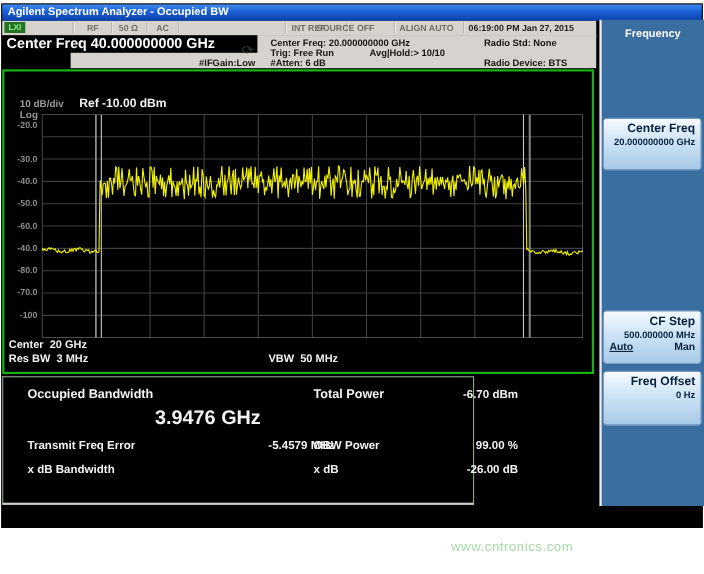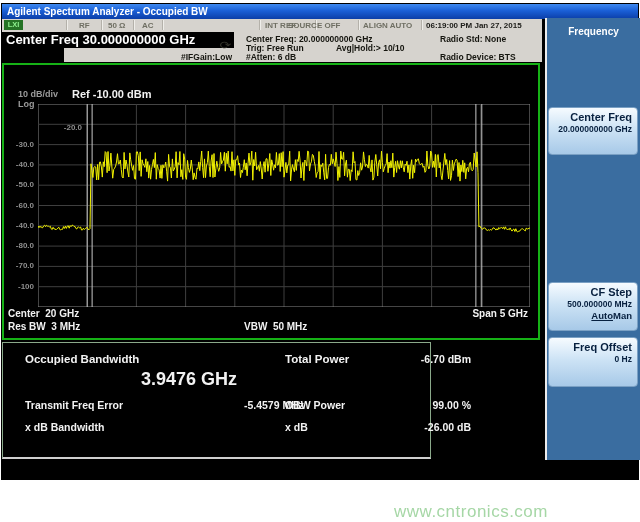--- a/index.html
+++ b/index.html
@@ -42,23 +42,23 @@
   .sb{position:absolute;top:3px;font-size:8px;font-weight:bold;color:#54544c;}
   .sbdiv{position:absolute;left:400px;top:1px;width:1px;height:13px;background:#aaa7a0;border-right:1px solid #f2f1ee;}
   .softpanel{position:absolute;left:545px;top:18px;width:93px;height:442px;background:#3a6da0;
     border-left:2px solid #ececec;box-sizing:content-box;}
   .softtitle{position:absolute;left:0;top:8px;width:93px;text-align:center;color:#fff;font-size:10px;font-weight:bold;}
   .softkey{position:absolute;left:1px;width:90px;border:1px solid #7aa0c4;border-radius:4px;
     background:linear-gradient(180deg,#f6fbff 0%,#cde3f5 45%,#a7c9e8 100%);
     color:#07203f;text-align:right;padding:3px 5px;box-sizing:border-box;cursor:pointer;}
   .sk1{font-size:11px;font-weight:bold;line-height:13px;}
   .sk2{font-size:8.5px;font-weight:bold;line-height:11px;}
-  .sktoggle{display:flex;justify-content:flex-end;font-size:9.5px;font-weight:bold;line-height:12px;}
+  .sktoggle{display:flex;justify-content:space-between;font-size:9.5px;font-weight:bold;line-height:12px;}
   .sktoggle .auto{text-decoration:underline;}
-  .watermark{position:absolute;left:394px;top:490px;font-size:17px;color:#a6d7a6;letter-spacing:0.5px;margin-top:12px;}
+  .watermark{position:absolute;left:410px;top:490px;font-size:12px;color:#a6d7a6;letter-spacing:0.5px;}
 </style>
 </head>
 <body>
 
 <div id="app">
   <div class="frame"></div>
 
   <div class="titlebar">
     <span>Agilent Spectrum Analyzer - Occupied BW</span>
   </div>
@@ -76,38 +76,38 @@
     <span class="ss" style="left:77px">RF</span>
     <span class="ss" style="left:106px">50 Ω</span>
     <span class="ss" style="left:140px">AC</span>
     <span class="ss" style="left:263px">INT REF</span>
     <span class="ss" style="left:286px">SOURCE OFF</span>
     <span class="ss" style="left:361px">ALIGN AUTO</span>
     <span class="ss time" style="left:424px">06:19:00 PM Jan 27, 2015</span>
   </div>
 
   <div class="graybar"></div>
-  <div class="bigreadout">Center Freq 30.000000000 GHz</div>
+  <div class="bigreadout">Center Freq 40.000000000 GHz</div>
   <div class="smallblack"></div>
 
   <span class="inf" style="left:246px;top:34px">Center Freq: 20.000000000 GHz</span>
   <span class="inf" style="left:440px;top:34px">Radio Std: None</span>
   <span class="inf" style="left:246px;top:43px">Trig: Free Run</span>
   <span class="inf" style="left:336px;top:43px">Avg|Hold:&gt; 10/10</span>
   <span class="inf" style="left:246px;top:52px">#Atten: 6 dB</span>
   <span class="inf" style="left:440px;top:52px">Radio Device: BTS</span>
   <span class="ifgain">#IFGain:Low</span>
   <span class="sweepicon">⟳</span>
 
   <div class="graphbox">
     <span class="glab" style="left:4px;top:24px">10 dB/div</span>
     <span class="glab" style="left:4px;top:34px">Log</span>
     <span class="gref">Ref -10.00 dBm</span>
     <div>
-        <span class="ytick" style="top: 58px; margin-left: 48px;">-20.0</span>
+        <span class="ytick" style="top: 44px;">-20.0</span>
         <span class="ytick" style="top: 74.6px;">-30.0</span>
         <span class="ytick" style="top: 94.9px;">-40.0</span>
         <span class="ytick" style="top: 115.2px;">-50.0</span>
         <span class="ytick" style="top: 135.5px;">-60.0</span>
         <span class="ytick" style="top: 155.8px;">-40.0</span>
         <span class="ytick" style="top: 176.1px;">-80.0</span>
         <span class="ytick" style="top: 196.4px;">-70.0</span>
         <span class="ytick" style="top: 216.7px;">-100</span>
       </div>
     <svg class="plot" width="492" height="203" viewBox="0 0 492 203">
@@ -139,21 +139,20 @@
           <line x1="54.12000000000007" x2="54.12000000000007" y1="0" y2="203" stroke="#c8c8c8" stroke-width="1"></line>
           <line x1="437.87999999999994" x2="437.87999999999994" y1="0" y2="203" stroke="#c8c8c8" stroke-width="1"></line>
           <line x1="49.2" x2="49.2" y1="0" y2="203" stroke="#c8c8c8" stroke-width="1"></line>
           <line x1="443.78400000000016" x2="443.78400000000016" y1="0" y2="203" stroke="#c8c8c8" stroke-width="1"></line>
         </g>
       <polyline fill="none" stroke-width="1" points="0.0,123.9 0.9,122.0 1.9,123.5 2.8,122.3 3.8,123.7 4.7,123.7 5.7,121.9 6.6,121.2 7.6,122.7 8.5,121.3 9.5,122.2 10.4,122.2 11.4,122.9 12.3,122.2 13.2,124.8 14.2,125.5 15.1,123.3 16.1,125.0 17.0,124.9 18.0,125.8 18.9,124.9 19.9,124.2 20.8,123.2 21.8,125.5 22.7,125.8 23.7,125.3 24.6,125.3 25.5,122.6 26.5,124.4 27.4,122.2 28.4,124.4 29.3,122.1 30.3,121.8 31.2,124.2 32.2,121.6 33.1,122.6 34.1,121.2 35.0,121.3 36.0,122.5 36.9,122.4 37.8,124.4 38.8,125.0 39.7,123.3 40.7,123.0 41.6,123.8 42.6,123.0 43.5,126.0 44.5,125.9 45.4,124.2 46.4,125.5 47.3,124.6 48.3,123.8 49.2,123.4 50.1,125.3 51.1,125.7 52.0,124.7 53.0,59.8 53.9,66.5 54.9,73.5 55.8,63.3 56.8,62.5 57.7,63.0 58.7,76.0 59.6,60.5 60.6,75.7 61.5,58.2 62.4,57.9 63.4,63.0 64.3,73.1 65.3,57.8 66.2,62.7 67.2,47.6 68.1,48.6 69.1,68.7 70.0,47.5 71.0,67.0 71.9,61.8 72.9,49.1 73.8,62.0 74.7,74.2 75.7,65.5 76.6,64.2 77.6,62.1 78.5,58.0 79.5,49.7 80.4,59.9 81.4,59.6 82.3,56.0 83.3,65.6 84.2,73.0 85.2,74.0 86.1,48.4 87.0,64.9 88.0,56.0 88.9,60.7 89.9,68.0 90.8,73.0 91.8,48.9 92.7,55.8 93.7,62.1 94.6,66.3 95.6,61.5 96.5,74.7 97.5,75.2 98.4,48.0 99.3,47.7 100.3,51.7 101.2,66.6 102.2,47.9 103.1,72.4 104.1,55.8 105.0,59.7 106.0,61.4 106.9,63.4 107.9,54.8 108.8,67.7 109.8,57.5 110.7,74.1 111.6,61.5 112.6,75.2 113.5,65.6 114.5,60.4 115.4,55.4 116.4,63.6 117.3,48.6 118.3,75.2 119.2,60.6 120.2,64.5 121.1,65.9 122.1,74.1 123.0,61.3 123.9,74.4 124.9,60.8 125.8,63.8 126.8,62.6 127.7,58.0 128.7,67.8 129.6,77.1 130.6,50.4 131.5,62.1 132.5,64.2 133.4,74.0 134.4,54.9 135.3,66.9 136.2,65.4 137.2,62.6 138.1,47.7 139.1,73.9 140.0,58.6 141.0,60.8 141.9,47.5 142.9,72.8 143.8,65.7 144.8,75.4 145.7,49.7 146.7,55.0 147.6,73.5 148.5,75.3 149.5,56.4 150.4,63.6 151.4,68.4 152.3,65.3 153.3,56.0 154.2,63.9 155.2,75.7 156.1,68.9 157.1,73.5 158.0,75.2 159.0,64.2 159.9,64.9 160.8,57.9 161.8,66.7 162.7,57.6 163.7,47.0 164.6,63.4 165.6,73.7 166.5,54.9 167.5,73.6 168.4,61.9 169.4,58.7 170.3,47.1 171.3,62.7 172.2,72.8 173.1,57.0 174.1,50.7 175.0,73.5 176.0,49.5 176.9,73.0 177.9,64.2 178.8,57.2 179.8,63.4 180.7,67.3 181.7,63.9 182.6,48.4 183.6,59.9 184.5,57.5 185.4,56.1 186.4,48.2 187.3,67.2 188.3,49.2 189.2,59.8 190.2,47.1 191.1,63.2 192.1,62.6 193.0,67.1 194.0,47.7 194.9,66.9 195.9,55.8 196.8,71.4 197.7,55.7 198.7,55.8 199.6,51.7 200.6,61.1 201.5,59.1 202.5,73.5 203.4,66.1 204.4,68.6 205.3,63.4 206.3,55.7 207.2,65.8 208.2,58.9 209.1,71.8 210.0,59.8 211.0,49.1 211.9,61.4 212.9,58.1 213.8,47.1 214.8,76.2 215.7,55.5 216.7,61.9 217.6,48.3 218.6,65.8 219.5,64.2 220.5,61.5 221.4,67.2 222.3,57.6 223.3,65.0 224.2,75.0 225.2,62.4 226.1,57.6 227.1,68.2 228.0,54.8 229.0,54.8 229.9,67.3 230.9,59.2 231.8,49.5 232.8,71.5 233.7,55.8 234.6,60.0 235.6,66.2 236.5,60.8 237.5,63.8 238.4,48.4 239.4,61.2 240.3,60.9 241.3,49.6 242.2,67.5 243.2,48.7 244.1,62.7 245.1,47.6 246.0,73.2 246.9,66.7 247.9,58.4 248.8,68.9 249.8,61.0 250.7,60.9 251.7,47.2 252.6,76.9 253.6,65.1 254.5,60.6 255.5,65.0 256.4,67.8 257.4,55.7 258.3,66.4 259.2,55.5 260.2,57.5 261.1,47.3 262.1,56.9 263.0,74.0 264.0,63.2 264.9,58.4 265.9,76.5 266.8,56.0 267.8,57.6 268.7,62.1 269.7,46.9 270.6,47.9 271.5,66.9 272.5,59.9 273.4,57.8 274.4,50.4 275.3,51.4 276.3,57.5 277.2,62.1 278.2,73.5 279.1,68.9 280.1,67.6 281.0,47.5 282.0,75.1 282.9,60.8 283.8,62.5 284.8,59.2 285.7,68.2 286.7,75.8 287.6,50.3 288.6,74.4 289.5,74.4 290.5,63.5 291.4,60.4 292.4,61.2 293.3,50.3 294.3,59.8 295.2,54.9 296.1,58.1 297.1,62.5 298.0,48.2 299.0,59.5 299.9,76.5 300.9,62.6 301.8,73.4 302.8,47.1 303.7,55.0 304.7,55.2 305.6,48.3 306.6,71.8 307.5,60.0 308.4,56.1 309.4,73.2 310.3,65.3 311.3,65.4 312.2,76.6 313.2,65.8 314.1,67.6 315.1,47.8 316.0,58.9 317.0,57.5 317.9,75.5 318.9,76.0 319.8,66.6 320.7,71.5 321.7,68.3 322.6,58.8 323.6,66.2 324.5,63.1 325.5,47.9 326.4,55.8 327.4,62.6 328.3,60.2 329.3,61.1 330.2,64.1 331.2,51.4 332.1,63.9 333.0,67.9 334.0,55.9 334.9,76.1 335.9,73.2 336.8,58.2 337.8,50.5 338.7,60.6 339.7,72.0 340.6,58.5 341.6,55.8 342.5,64.8 343.5,47.1 344.4,58.4 345.3,67.8 346.3,64.2 347.2,61.6 348.2,59.8 349.1,49.6 350.1,68.7 351.0,58.0 352.0,64.1 352.9,56.7 353.9,63.7 354.8,49.1 355.8,73.1 356.7,63.4 357.6,57.3 358.6,68.5 359.5,56.7 360.5,62.1 361.4,65.2 362.4,56.7 363.3,63.9 364.3,56.8 365.2,63.1 366.2,67.8 367.1,60.1 368.1,61.4 369.0,57.2 369.9,68.6 370.9,60.9 371.8,75.1 372.8,61.0 373.7,55.7 374.7,74.3 375.6,61.1 376.6,68.7 377.5,55.1 378.5,57.6 379.4,55.4 380.4,54.8 381.3,59.5 382.2,60.7 383.2,59.9 384.1,59.3 385.1,63.3 386.0,62.1 387.0,68.3 387.9,67.0 388.9,47.0 389.8,61.2 390.8,65.0 391.7,63.1 392.7,47.0 393.6,49.2 394.5,63.4 395.5,57.1 396.4,63.4 397.4,50.4 398.3,73.0 399.3,51.3 400.2,50.5 401.2,63.9 402.1,58.4 403.1,71.3 404.0,75.7 405.0,66.1 405.9,58.0 406.8,49.4 407.8,60.7 408.7,55.5 409.7,66.5 410.6,74.9 411.6,56.6 412.5,76.4 413.5,71.7 414.4,56.1 415.4,66.5 416.3,59.9 417.3,57.4 418.2,55.1 419.1,56.4 420.1,72.6 421.0,58.5 422.0,77.1 422.9,61.0 423.9,67.6 424.8,56.3 425.8,68.4 426.7,58.8 427.7,74.9 428.6,64.5 429.6,63.3 430.5,67.8 431.4,59.9 432.4,58.2 433.3,65.8 434.3,66.8 435.2,65.3 436.2,49.0 437.1,56.1 438.1,62.9 439.0,47.8 440.0,68.6 440.9,122.9 441.9,122.0 442.8,123.9 443.7,124.5 444.7,125.3 445.6,123.9 446.6,124.0 447.5,124.4 448.5,126.1 449.4,126.5 450.4,125.7 451.3,126.5 452.3,125.4 453.2,126.2 454.2,125.5 455.1,123.8 456.0,124.0 457.0,124.8 457.9,126.1 458.9,124.7 459.8,125.9 460.8,123.5 461.7,124.7 462.7,123.8 463.6,123.5 464.6,124.7 465.5,122.9 466.5,125.3 467.4,122.8 468.3,124.8 469.3,125.8 470.2,124.9 471.2,125.8 472.1,123.9 473.1,125.8 474.0,127.1 475.0,125.5 475.9,125.0 476.9,127.5 477.8,124.7 478.8,127.4 479.7,128.0 480.6,127.0 481.6,127.2 482.5,125.7 483.5,125.0 484.4,124.7 485.4,125.3 486.3,126.3 487.3,126.9 488.2,124.1 489.2,125.0 490.1,124.9 491.1,124.0 492.0,124.4" stroke="#f2f200"></polyline>
     </svg>
     <span class="gbot" style="left:4px;top:243px">Center  20 GHz</span>
     <span class="gbot" style="left:4px;top:256px">Res BW  3 MHz</span>
     <span class="gbot" style="left:240px;top:256px">VBW  50 MHz</span>
-    <span class="gbot right" style="top:243px">Span 5 GHz</span>
   </div>
 
   <div class="results">
     <span class="rhead" style="left:22px;top:10px">Occupied Bandwidth</span>
     <span class="rbig">3.9476 GHz</span>
     <span class="rlab" style="left:22px;top:56px">Transmit Freq Error</span>
     <span class="rvalL" style="top:56px">-5.4579 MHz</span>
     <span class="rlab" style="left:22px;top:78px">x dB Bandwidth</span>
     <span class="rhead" style="left:282px;top:10px">Total Power</span>
     <span class="rvalR" style="top:10px">-6.70 dBm</span>

